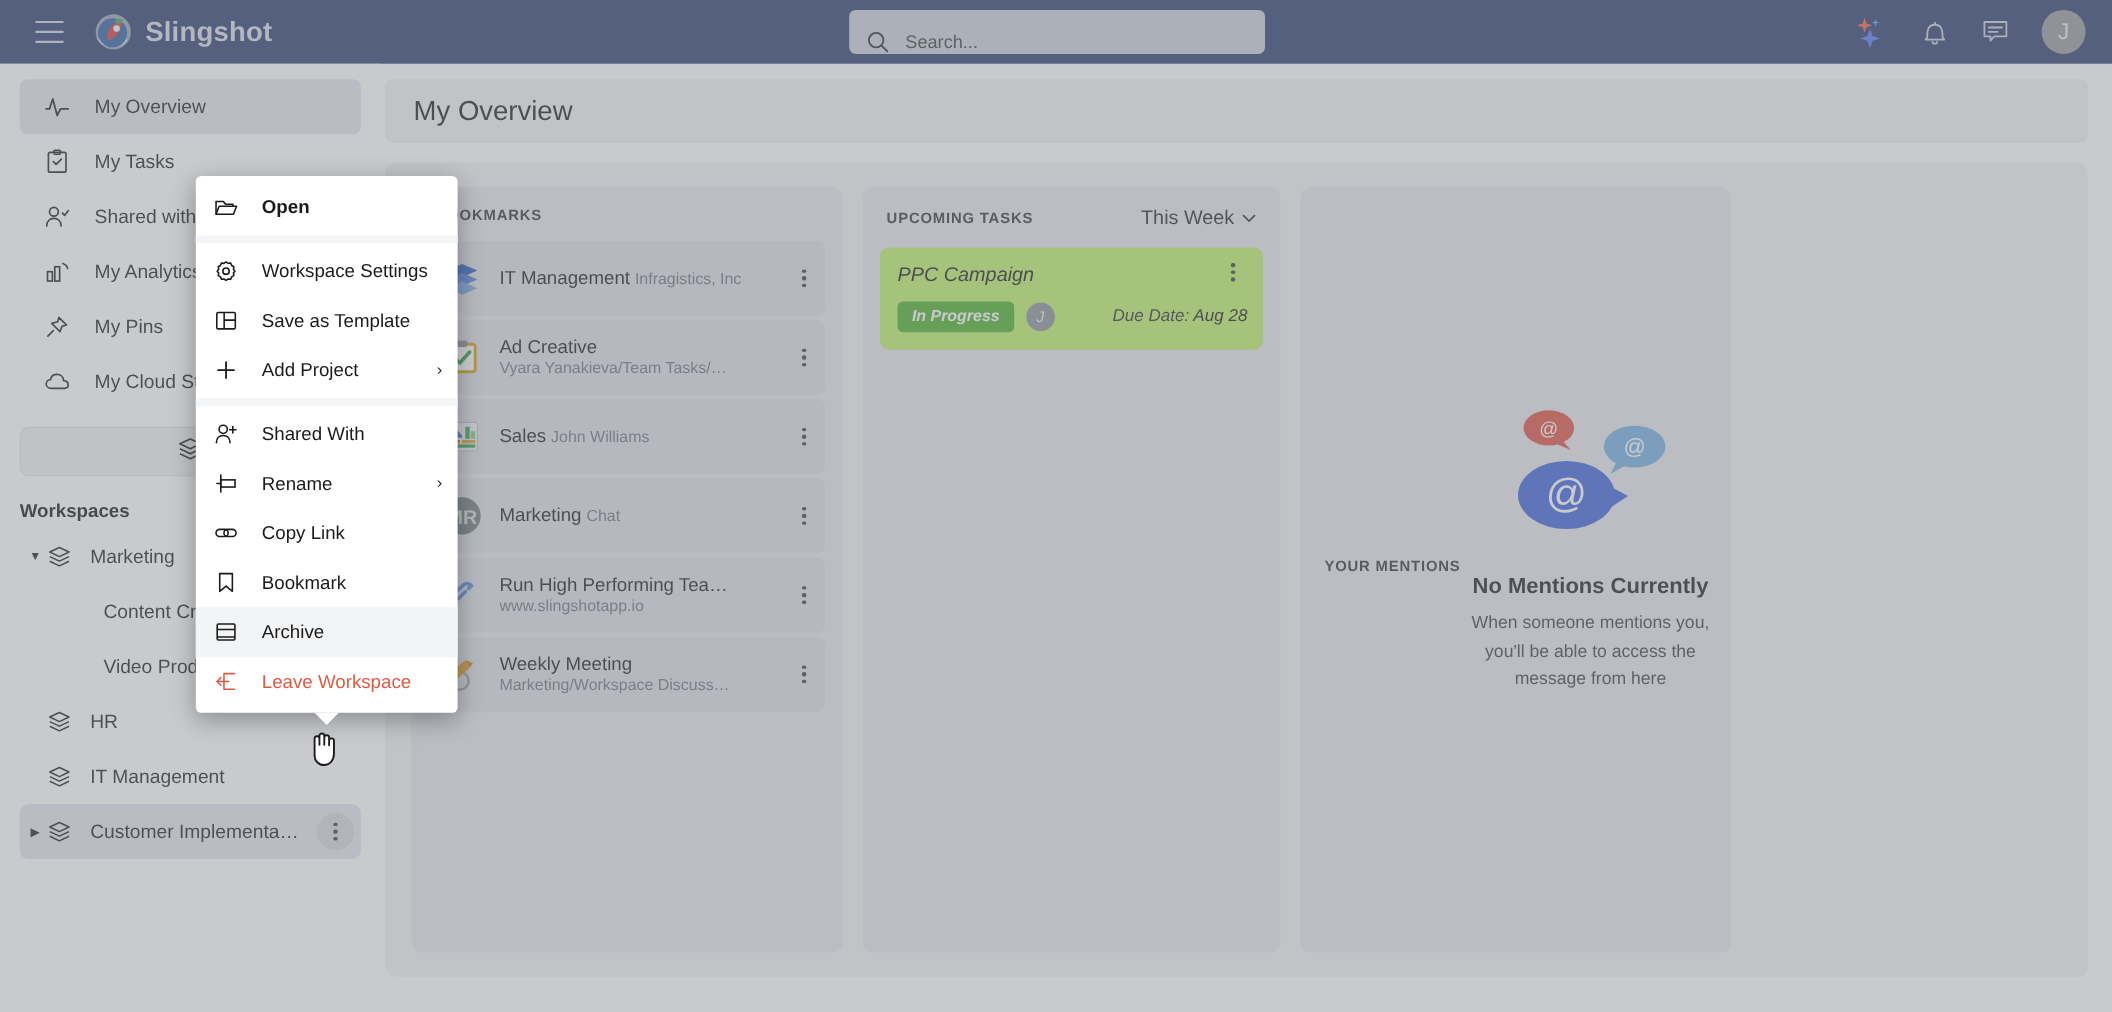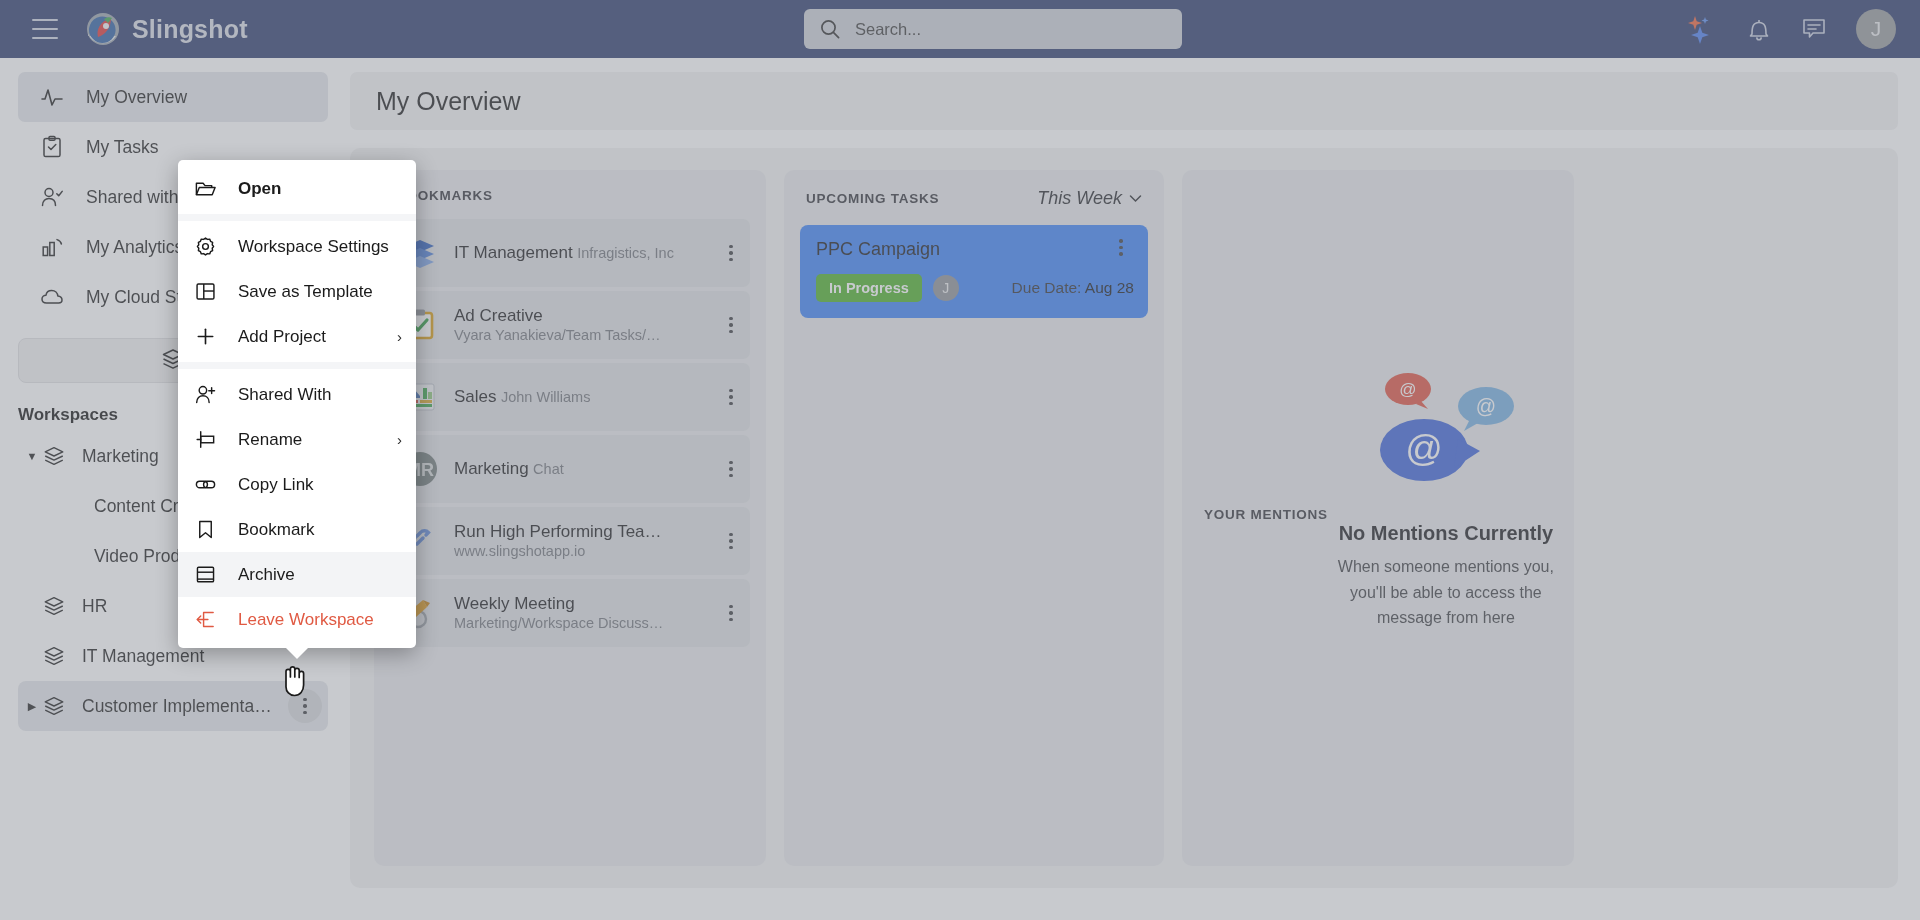--- a/index.html
+++ b/index.html
@@ -25,24 +25,24 @@
   #hamburger span { display:block; height: 2px; background: #cdd3e2; border-radius: 1px; }
 
   #brand { display: flex; align-items: center; margin-left: 28px; }
   #brand-logo { width: 34px; height: 34px; }
   #brand-name {
     margin-left: 12px; color: #d9dce6;
     font-size: 25px; font-weight: bold; letter-spacing: .2px;
   }
 
   #search-wrap {
-    position: absolute; left: 804px; top: 9px;
+    position: absolute; left: 772px; top: 9px;
     width: 378px; height: 40px;
     background: #ccd0d7; border-radius: 6px;
-    display: flex; align-items: center;
+    display: flex; align-items: flex-end;
   }
   #search-icon { margin-left: 15px; display: flex; }
   #search-input {
     flex: 1; border: none; outline: none; background: transparent;
     margin-left: 14px; font-size: 16.5px;
     color: #2d2d2d; font-family: "Liberation Sans", sans-serif;
   }
   #search-input::placeholder { color: #3c3c3c; }
 
   #top-actions {
@@ -134,21 +134,20 @@
   .panel-head {
     display: flex; align-items: center; justify-content: space-between;
     margin-bottom: 16px; padding: 0 6px;
   }
   .panel-title {
     font-size: 13.5px; font-weight: bold; color: #32333a; letter-spacing: .75px;
   }
   .panel-filter {
     font-size: 18px; color: #26272c; display: flex; align-items: center; gap: 7px;
     cursor: pointer;
-    font-style: italic;
   }
 
   #bookmarks-panel { width: 392px; }
   .bm-row {
     display: flex; align-items: center; height: 68px;
     background: #dcdee1; border-radius: 7px; margin-bottom: 4px;
     padding: 0 6px 0 10px; cursor: pointer;
   }
   .bm-ico { width: 40px; height: 40px; margin-right: 14px; flex: 0 0 40px; display:flex; align-items:center; justify-content:center;}
   .bm-text { flex: 1; min-width: 0; }
@@ -158,21 +157,21 @@
   }
   .bm-sub {
     font-size: 14.5px; color: #70737a; margin-top: 2px;
     white-space: nowrap; overflow: hidden; text-overflow: ellipsis;
   }
   .kebab { width: 26px; display: flex; flex-direction: column; align-items: center; gap: 3px; cursor: pointer; }
   .kebab i { width: 3.5px; height: 3.5px; border-radius: 50%; background: #3a3b40; display: block; }
 
   #tasks-panel { width: 380px; }
   .task-card {
-    background: #3b82f6; border-radius: 8px; padding: 14px 14px 16px 16px;
+    background: #bef264; border-radius: 8px; padding: 14px 14px 16px 16px; font-style: italic;
   }
   .task-top { display: flex; align-items: flex-start; justify-content: space-between; }
   .task-name { font-size: 18px; color: #18181b; }
   .task-bot { display: flex; align-items: center; margin-top: 14px; }
   .badge {
     background: #4caf28; color: #fff; font-size: 14.5px; font-weight: bold;
     padding: 6px 13px; border-radius: 5px;
   }
   .task-avatar {
     width: 26px; height: 26px; border-radius: 50%; background: #8d9197;
@@ -324,20 +323,29 @@
       <span class="nav-ico">
         <svg width="24" height="24" viewBox="0 0 24 24" fill="none" stroke="#1d1d1d" stroke-width="1.5">
           <rect x="3.2" y="12" width="4.4" height="8.5"></rect>
           <rect x="9.8" y="7.5" width="4.4" height="13"></rect>
           <path d="M17 4.6 C19.5 5.4 21 7 21.4 9" stroke-linecap="round"></path>
         </svg>
       </span>
       <span>My Analytics</span>
     </div>
 
+    <div class="nav-item">
+      <span class="nav-ico">
+        <svg width="24" height="24" viewBox="0 0 24 24" fill="none" stroke="#1d1d1d" stroke-width="1.5" stroke-linejoin="round">
+          <path d="M13.5 3.5 L20.5 10.5 L16.5 11.5 L14.5 16.5 L7 9 L12.5 7.5 Z"></path>
+          <path d="M8.5 15.5 L3.5 20.5" stroke-linecap="round"></path>
+        </svg>
+      </span>
+      <span>My Pins</span>
+    </div>
 
     <div class="nav-item">
       <span class="nav-ico">
         <svg width="24" height="24" viewBox="0 0 24 24" fill="none" stroke="#1d1d1d" stroke-width="1.5" stroke-linejoin="round">
           <path d="M6.5 18 C3.8 18 2 16.2 2 14 C2 11.8 3.8 10.2 6 10.2 C6.4 7.2 8.8 5.4 11.7 5.4 C15.1 5.4 17.6 7.8 17.8 11 C20 11.2 22 12.6 22 15 C22 16.8 20.6 18 18.6 18 Z"></path>
         </svg>
       </span>
       <span>My Cloud Storage</span>
     </div>
 

